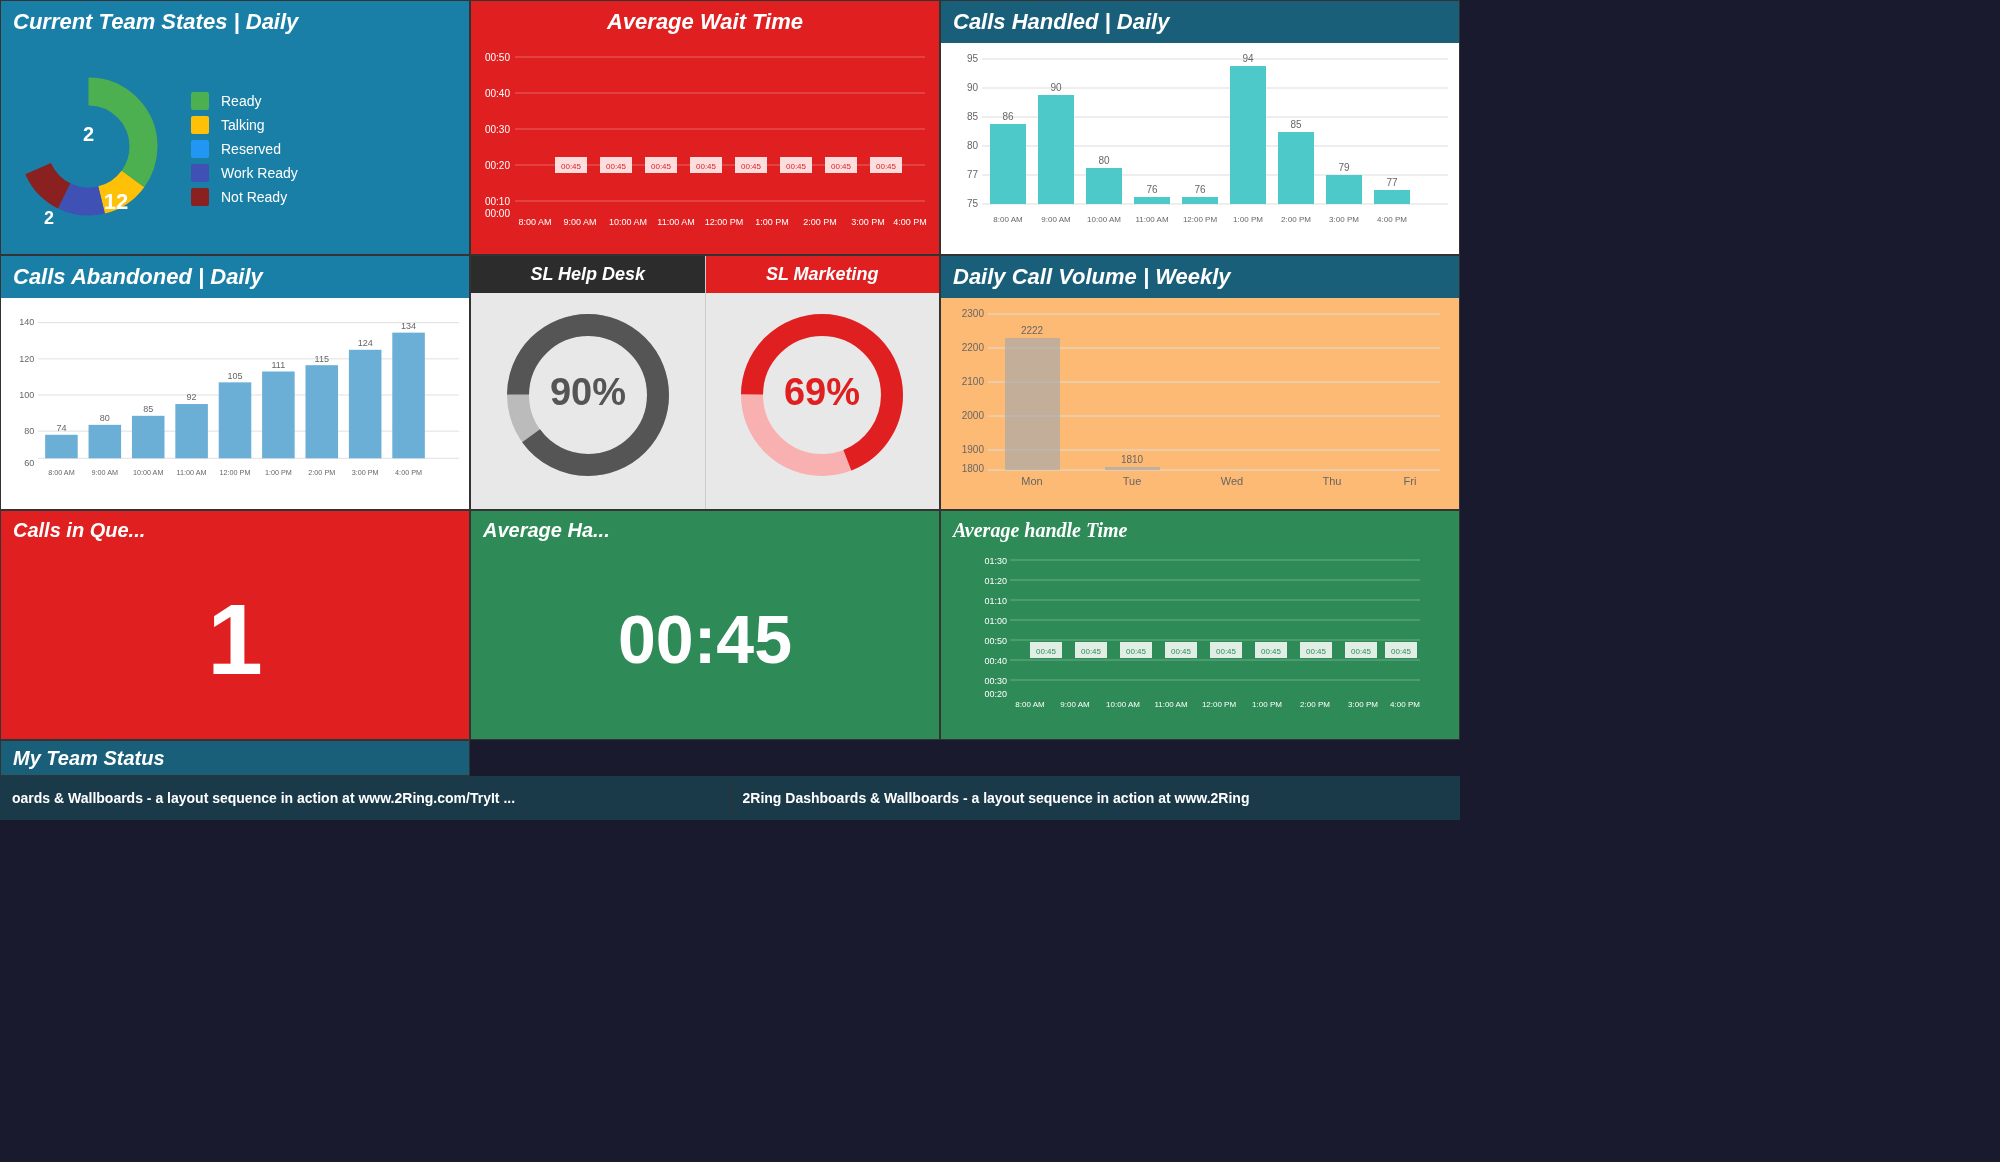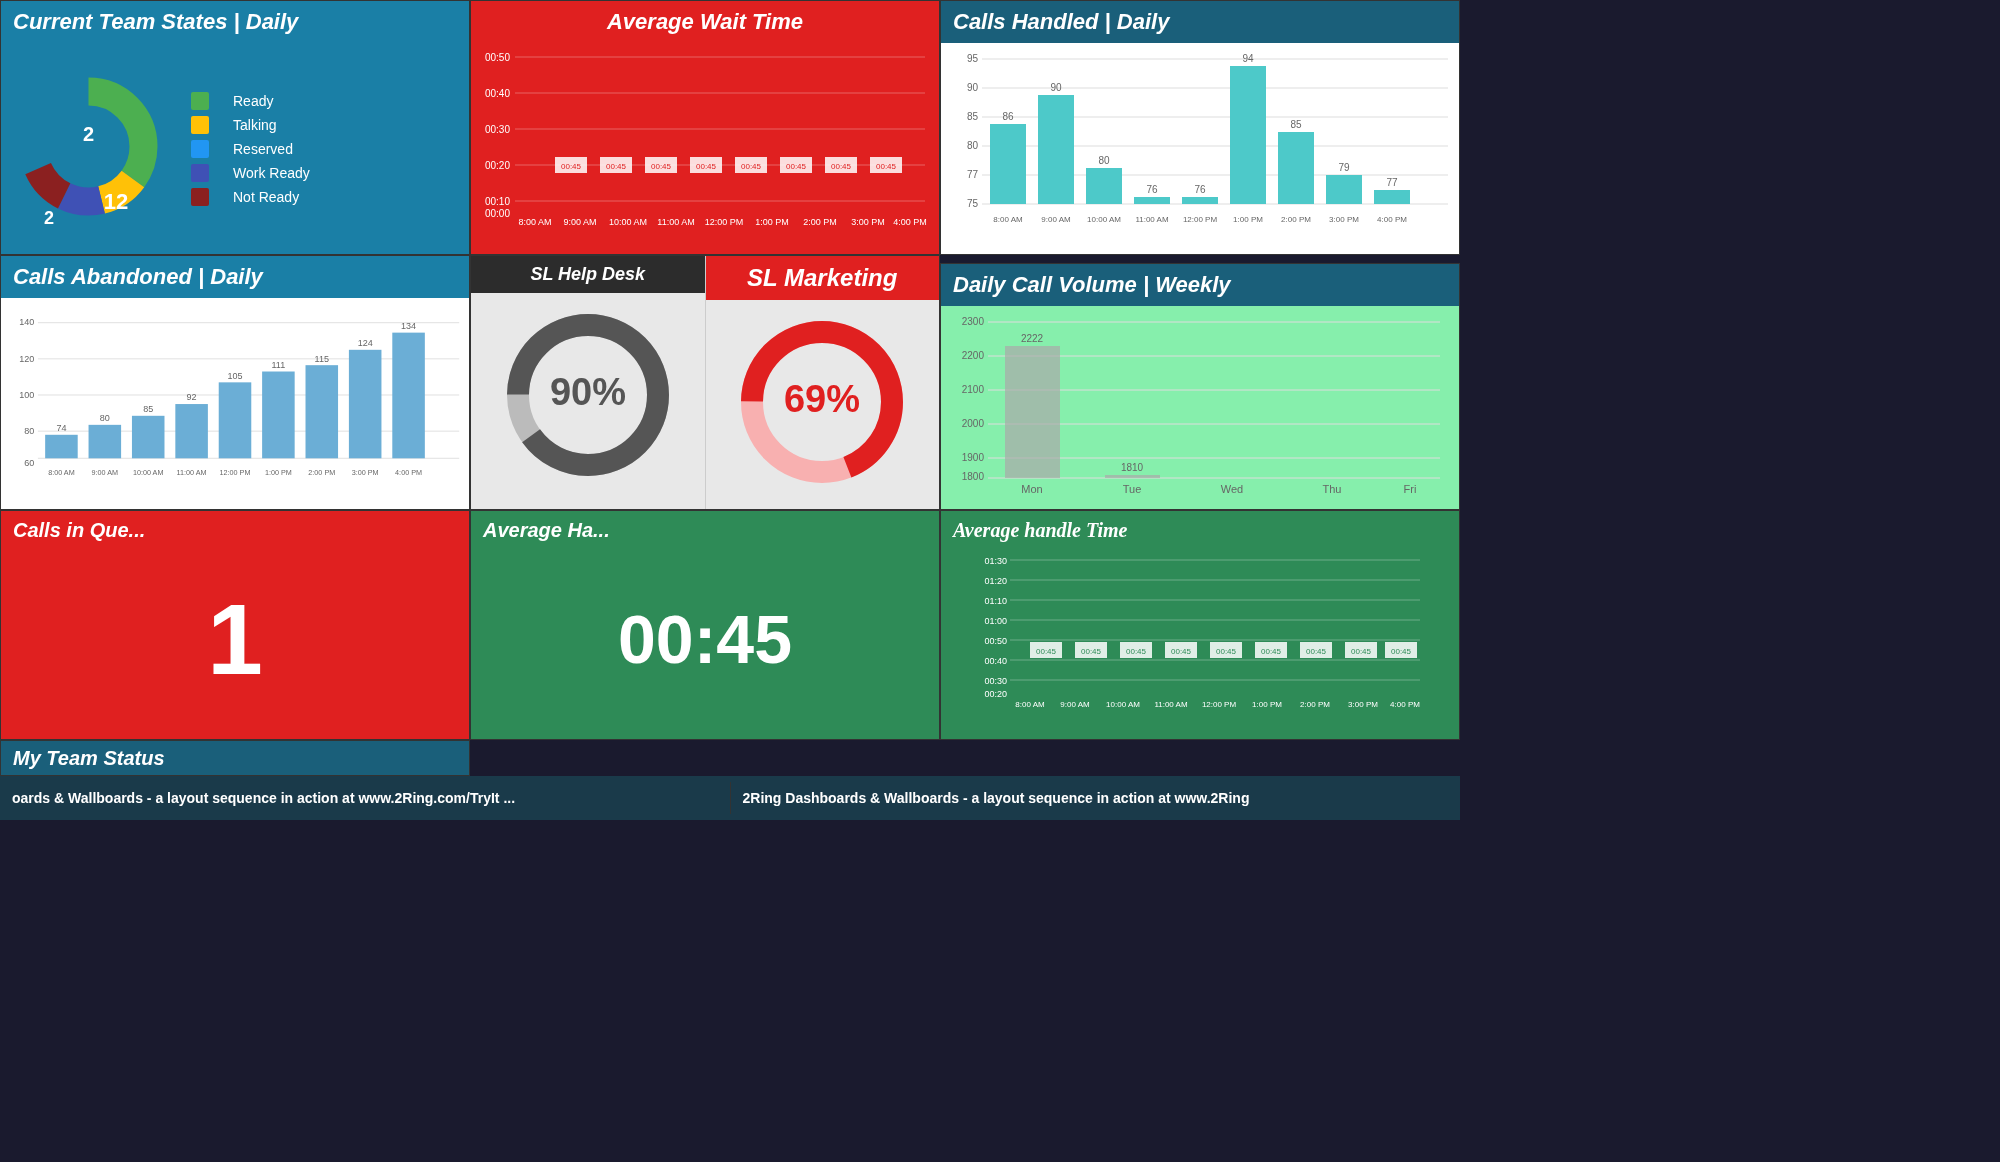--- a/index.html
+++ b/index.html
@@ -47,21 +47,21 @@
     }
     .legend {
       margin-left: 20px;
       display: flex;
       flex-direction: column;
       gap: 6px;
     }
     .legend-item {
       display: flex;
       align-items: center;
-      gap: 24px;
+      gap: 12px;
       font-size: 14px;
       color: white;
     }
     .legend-color {
       width: 18px;
       height: 18px;
       border-radius: 2px;
       flex-shrink: 0;
     }
 
@@ -350,35 +350,35 @@
           <circle cx="90" cy="90" r="70" fill="none" stroke="#bbb" stroke-width="22"></circle>
 
           <circle cx="90" cy="90" r="70" fill="none" stroke="#555" stroke-width="22" stroke-dasharray="395.8 43.9" stroke-dashoffset="109.9" transform="rotate(-90 90 90)"></circle>
           <text x="90" y="100" text-anchor="middle" fill="#555" font-size="38" font-weight="bold">90%</text>
         </svg>
       </div>
     </div>
 
     <div style="flex:1; display:flex; flex-direction:column;">
       <div style="background:#e02020; padding:8px 12px; text-align:center;">
-        <div class="panel-title" style="padding:0; font-size:24px;">SL Marketing</div>
+        <div class="panel-title" style="padding:0; font-size:18px;">SL Marketing</div>
       </div>
       <div class="gauge-container">
         <svg width="180" height="180" viewBox="0 0 180 180">
 
           <circle cx="90" cy="90" r="70" fill="none" stroke="#f8b0b0" stroke-width="22"></circle>
 
           <circle cx="90" cy="90" r="70" fill="none" stroke="#e02020" stroke-width="22" stroke-dasharray="303.5 136.3" stroke-dashoffset="109.9" transform="rotate(-90 90 90)"></circle>
           <text x="90" y="100" text-anchor="middle" fill="#e02020" font-size="38" font-weight="bold">69%</text>
         </svg>
       </div>
     </div>
   </div>
 
-  <div class="panel" style="background:#86efac; display:flex; flex-direction:column;margin-top:8px;">
+  <div class="panel" style="background:#fdba74; display:flex; flex-direction:column;">
     <div style="background:#1a5f7a; padding:8px 12px;">
       <div class="panel-title" style="padding:0;">Daily Call Volume | Weekly</div>
     </div>
     <div style="flex:1; padding:4px 8px;">
       <svg width="100%" height="205" viewBox="0 0 500 205">
 
         <text x="34" y="15" fill="#666" font-size="10" text-anchor="end">2300</text>
         <text x="34" y="49" fill="#666" font-size="10" text-anchor="end">2200</text>
         <text x="34" y="83" fill="#666" font-size="10" text-anchor="end">2100</text>
         <text x="34" y="117" fill="#666" font-size="10" text-anchor="end">2000</text>

